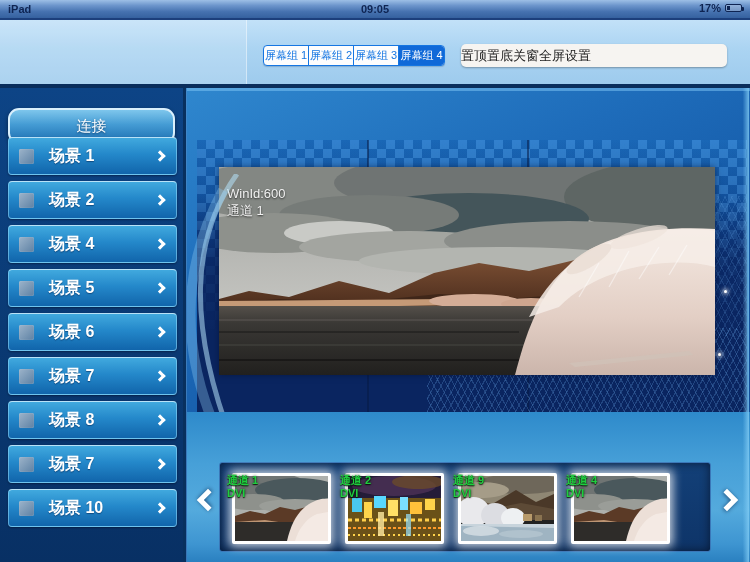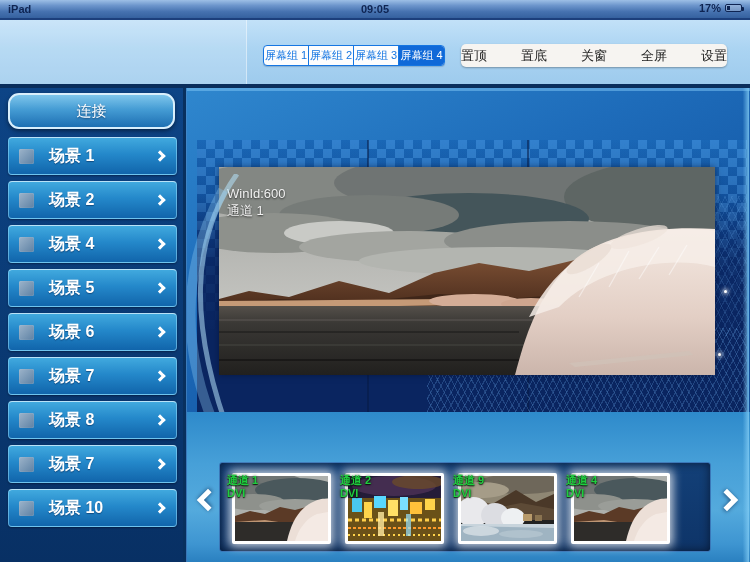--- a/index.html
+++ b/index.html
@@ -35,27 +35,27 @@
     background:rgba(255,255,255,.14); border-right:1px solid rgba(255,255,255,.45); }
   .seg { position:absolute; left:263px; top:25px; height:21px; display:flex;
     border:1px solid #1576e2; border-radius:4px; overflow:hidden; background:#fdfdfd;
     box-shadow:0 1px 1px rgba(0,40,90,.2); }
   .seg-item { width:45px; display:flex; align-items:center; justify-content:center;
     font-size:11px; color:#1576e2; border-right:1px solid #1576e2; white-space:nowrap; cursor:default; }
   .seg-item:last-child { border-right:none; }
   .seg-item.selected { background:#1069d8; color:#ffffff; }
   .action-bar { position:absolute; left:461px; top:24px; width:266px; height:23px;
     background:#f6f4f1; border-radius:5px; display:flex; align-items:center;
-    justify-content:space-between; box-shadow:0 1px 2px rgba(0,0,0,.3); }
+    justify-content:flex-start; box-shadow:0 1px 2px rgba(0,0,0,.3); }
   .action-btn { font-size:13px; color:#1c1c1c; white-space:nowrap; }
 
   
   .sidebar { position:absolute; left:0; top:88px; width:183px; height:474px;
     background:linear-gradient(180deg,#0d4486 0%,#0a3a74 50%,#083064 100%); }
-  .connect-btn { position:absolute; left:8px; top:5px; width:167px; height:36px;
+  .connect-btn { position:absolute; left:8px; top:20px; width:167px; height:36px;
     border-radius:11px; border:2px solid #d9effc;
     background:linear-gradient(180deg,#7ec6ec 0%,#459cd4 45%,#1d6fb2 100%);
     color:#fff; font-size:15px; display:flex; align-items:center; justify-content:center;
     box-shadow:0 2px 4px rgba(0,0,0,.45); text-shadow:0 1px 2px rgba(0,30,70,.6); cursor:default; }
   .scene-list { position:absolute; left:8px; top:49px; width:169px; }
   .scene-item { height:38px; margin-bottom:6px; border-radius:4px;
     background:linear-gradient(180deg,#41a9de 0%,#2488ca 45%,#1165ab 100%);
     border:1px solid rgba(150,220,250,.55); border-top-color:rgba(205,240,255,.9);
     display:flex; align-items:center; box-shadow:0 1px 2px rgba(0,0,20,.4); cursor:default; }
   .scene-icon { width:15px; height:15px; margin-left:10px; border-radius:2px; flex:0 0 15px;

